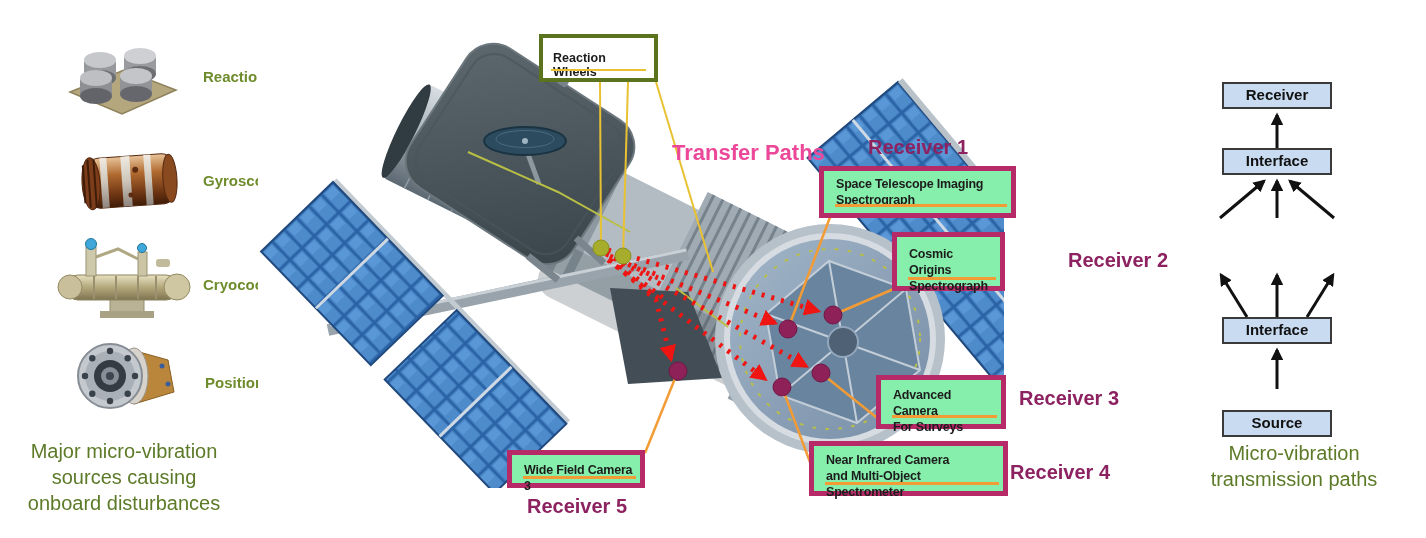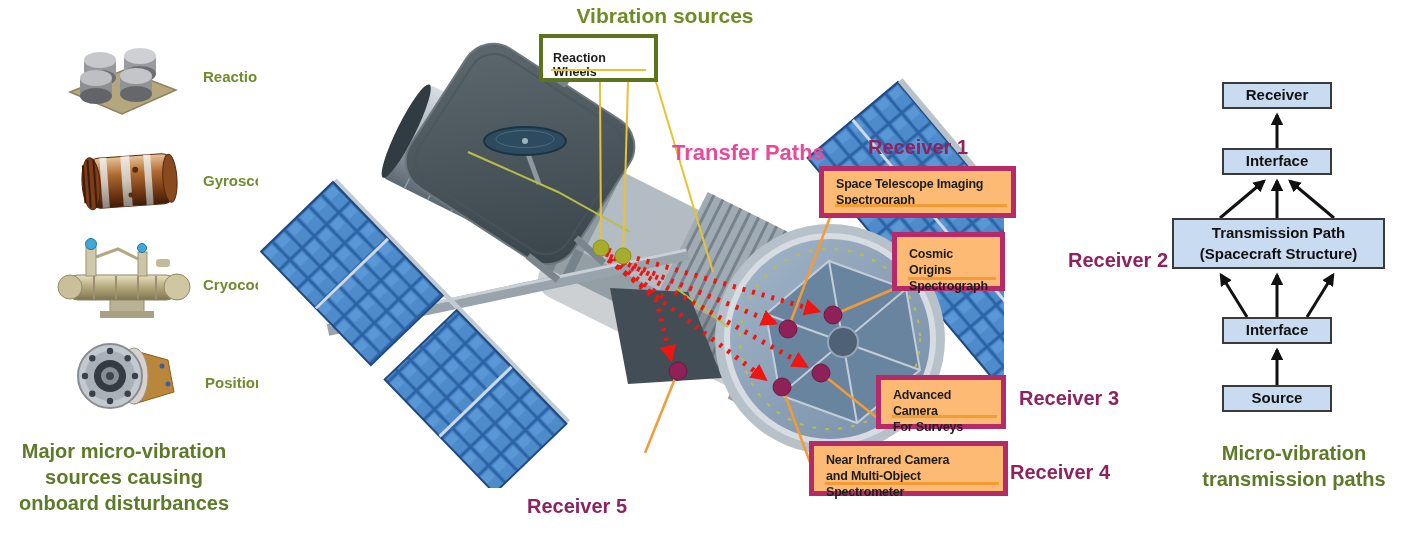--- a/index.html
+++ b/index.html
@@ -1,34 +1,34 @@
 <!DOCTYPE html>
 <html><head>
 <meta charset="utf-8">
 <style>
   html,body{margin:0;padding:0;background:#fff;}
   .stage{position:relative;width:1426px;height:538px;background:#ffffff;overflow:hidden;
          font-family:"Liberation Sans", sans-serif;}
   .abs{position:absolute;}
   .pre{white-space:pre-line;}
   .olive-label{font-weight:bold;font-size:15px;color:#6f8c2d;}
-  .big-caption{font-weight:bold;font-size:20px;line-height:26px;color:#5c7a27;text-align:center;}
+  .big-caption{font-weight:normal;font-size:20px;line-height:26px;color:#5c7a27;text-align:center;}
   .main-title{font-weight:bold;font-size:21px;color:#6d8c23;text-align:center;}
   .transfer{font-weight:bold;font-size:22px;color:#ec4899;}
   .recv-label{font-weight:bold;font-size:20px;color:#8d2261;}
-  .callout{position:absolute;background:#fdba74;border:5px solid #b52a67;color:#1c1c1c;
+  .callout{position:absolute;background:#86efac;border:5px solid #b52a67;color:#1c1c1c;
            font-weight:bold;font-size:12.5px;line-height:1.28;letter-spacing:-0.2px;}
   .callout .txt{position:absolute;left:12px;top:5px;right:3px;}
   .callout .ul{position:absolute;left:11px;right:4px;bottom:6px;height:3px;background:#f39b35;}
   .srcbox{position:absolute;background:#fff;border:4px solid #5c731d;color:#1c1c1c;
           font-weight:bold;font-size:12.5px;}
   .srcbox .txt{position:absolute;left:10px;top:13px;right:2px;}
   .srcbox .ul{position:absolute;left:8px;right:8px;bottom:7px;height:2.5px;background:#e8c233;}
   .flow-box{position:absolute;background:#c9dbf1;border:2px solid #3a3a3a;display:flex;
-            align-items:center;justify-content:center;text-align:center;font-weight:bold;
+            align-items:center;justify-content:center;font-weight:bold;
             font-size:15px;line-height:1.35;color:#111;white-space:pre-line;}
   svg{display:block;}
 </style>
 </head>
 <body>
 
 <div class="stage">
 
   <svg class="abs" style="left:62px;top:42px" width="120" height="76" viewBox="0 0 120 76">
     <polygon points="8,50 60,72 114,48 62,28" fill="#b5a77d" stroke="#8e815c" stroke-width="1.5"></polygon>
@@ -281,21 +281,20 @@
 
     <g fill="#8e2158" stroke="#6f1845">
       <circle cx="530" cy="287" r="9"></circle>
       <circle cx="575" cy="273" r="9"></circle>
       <circle cx="563" cy="331" r="9"></circle>
       <circle cx="524" cy="345" r="9"></circle>
       <circle cx="420" cy="329" r="9"></circle>
     </g>
   </svg>
 
-  <div class="abs main-title" style="left:540px;top:4px;width:250px">Vibration sources</div>
 
   <div class="srcbox" style="left:539px;top:34px;width:111px;height:40px">
     <div class="txt">Reaction Wheels</div>
     <div class="ul"></div>
   </div>
 
   <div class="abs transfer" style="left:672px;top:140px">Transfer Paths</div>
 
   <div class="abs recv-label" style="left:868px;top:136px">Receiver 1</div>
   <div class="callout pre" style="left:819px;top:166px;width:187px;height:42px">
@@ -319,20 +318,24 @@
   </div>
 
   <div class="abs recv-label" style="left:1010px;top:461px">Receiver 4</div>
   <div class="callout pre" style="left:809px;top:441px;width:189px;height:45px">
     <div class="txt" style="top:6px">Near Infrared Camera
 and Multi-Object Spectrometer</div>
     <div class="ul"></div>
   </div>
 
   <div class="abs recv-label" style="left:527px;top:495px">Receiver 5</div>
+  <div class="callout" style="left:507px;top:450px;width:128px;height:28px">
+    <div class="txt" style="top:7px">Wide Field Camera 3</div>
+    <div class="ul" style="bottom:4px"></div>
+  </div>
 
   <svg class="abs" style="left:1163px;top:50px" width="262" height="380" viewBox="0 0 262 380">
     <defs>
       <marker id="ba" viewBox="0 0 10 10" refX="8" refY="5" markerWidth="4.2" markerHeight="4.2" orient="auto">
         <path d="M0,0 L10,5 L0,10 z" fill="#111"></path>
       </marker>
     </defs>
     <g stroke="#111" stroke-width="3" fill="none">
       <line x1="114" y1="339" x2="114" y2="300" marker-end="url(#ba)"></line>
       <line x1="114" y1="267" x2="114" y2="225" marker-end="url(#ba)"></line>
@@ -340,21 +343,19 @@
       <line x1="144" y1="267" x2="170" y2="225" marker-end="url(#ba)"></line>
       <line x1="57" y1="168" x2="101" y2="131" marker-end="url(#ba)"></line>
       <line x1="114" y1="168" x2="114" y2="131" marker-end="url(#ba)"></line>
       <line x1="171" y1="168" x2="127" y2="131" marker-end="url(#ba)"></line>
       <line x1="114" y1="98" x2="114" y2="65" marker-end="url(#ba)"></line>
     </g>
   </svg>
 
   <div class="flow-box" style="left:1222px;top:82px;width:106px;height:23px">Receiver</div>
   <div class="flow-box" style="left:1222px;top:148px;width:106px;height:23px">Interface</div>
-  <div class="flow-box" style="left:1172px;top:218px;width:209px;height:47px">Transmission Path
-(Spacecraft Structure)</div>
   <div class="flow-box" style="left:1222px;top:317px;width:106px;height:23px">Interface</div>
-  <div class="flow-box" style="left:1222px;top:385px;width:106px;height:23px">Source</div>
+  <div class="flow-box" style="left:1222px;top:410px;width:106px;height:23px">Source</div>
 
   <div class="abs big-caption pre" style="left:1178px;top:440px;width:232px">Micro-vibration
 transmission paths</div>
 
 </div>
 
 </body></html>

